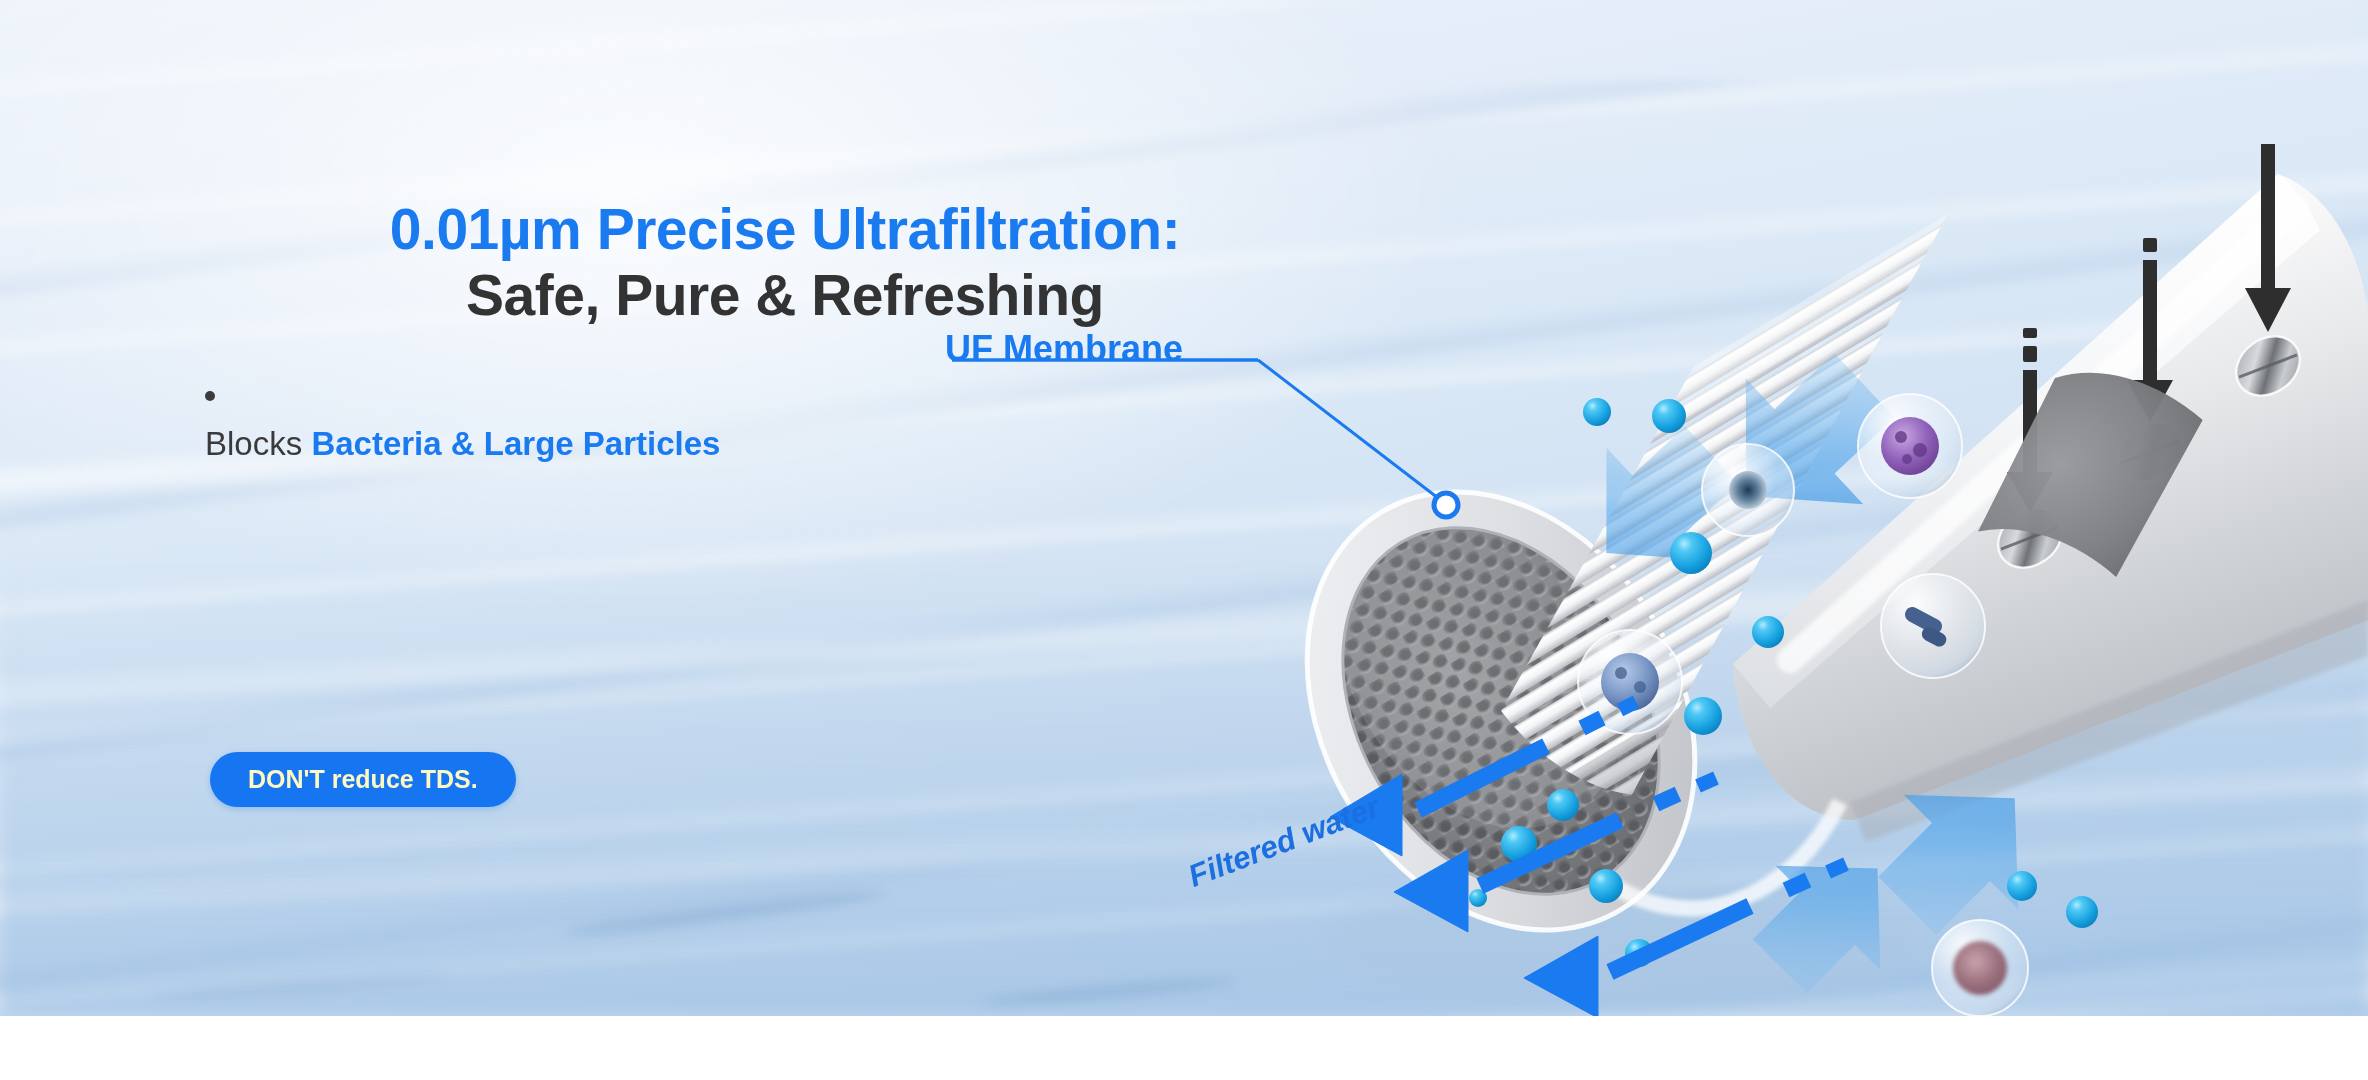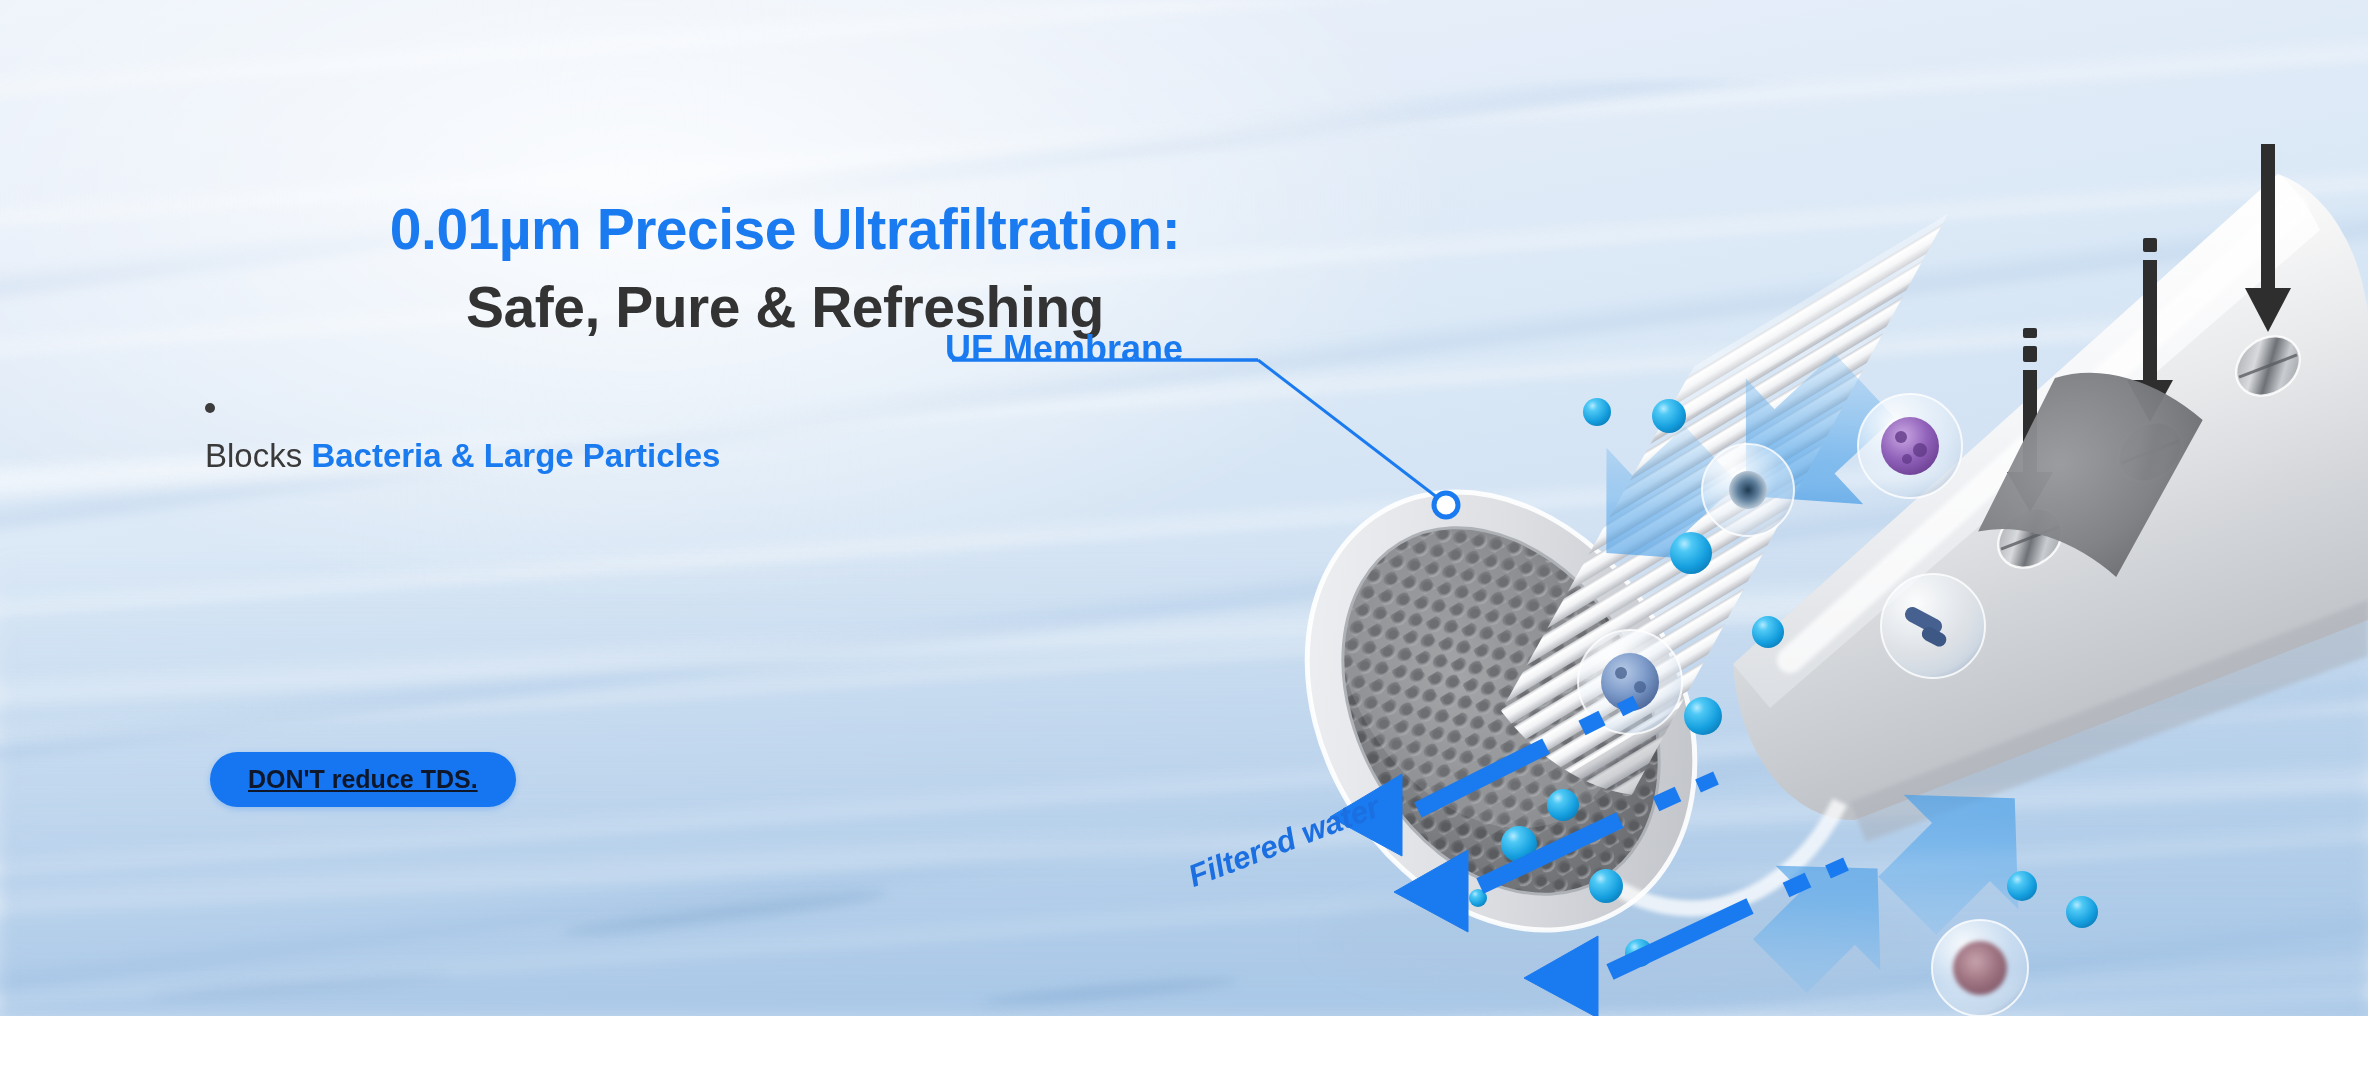--- a/index.html
+++ b/index.html
@@ -66,39 +66,38 @@
     filter:blur(10px);pointer-events:none;
   }
 
   
   #copy{position:absolute;left:205px;top:196px;width:1160px;}
   .h-line{
     font-size:57px;line-height:1.16;font-weight:700;letter-spacing:-.5px;
     white-space:nowrap;
   }
   .h-blue{color:#1a7af0;}
-  .h-dark{color:#333333;margin-top:12px;}
+  .h-dark{color:#333333;}
 
   .bullets{margin-top:70px;}
   .bullet{display:flex;align-items:baseline;gap:17px;margin-bottom:52px;font-size:33px;flex-direction:column;}
   .dot{
     width:10px;height:10px;border-radius:50%;background:#3c3c3c;
     flex:none;position:relative;top:-7px;
   }
   .b-plain{color:#3a3a3a;}
   .b-accent{color:#1a7af0;font-weight:600;}
 
   #tds-badge{
     position:absolute;left:210px;top:752px;
-    background:#1675f0;color:#0f172a;
+    background:#1675f0;color:#fef9c3;
     font-size:25px;font-weight:700;
     padding:13px 38px;border-radius:40px;
     box-shadow:0 2px 6px rgba(22,117,240,.28);
     white-space:nowrap;
-    text-decoration:underline;
   }
 
   
   #diagram{position:absolute;left:1150px;top:60px;width:1218px;height:1020px;}
   #diagram svg{display:block;width:100%;height:100%;overflow:visible;}
   .lbl-filtered{
     position:absolute;left:40px;top:800px;
     transform:rotate(-21deg);transform-origin:left center;
     font-size:31px;font-weight:700;color:#1b6fe0;
     white-space:nowrap;font-style:italic;

